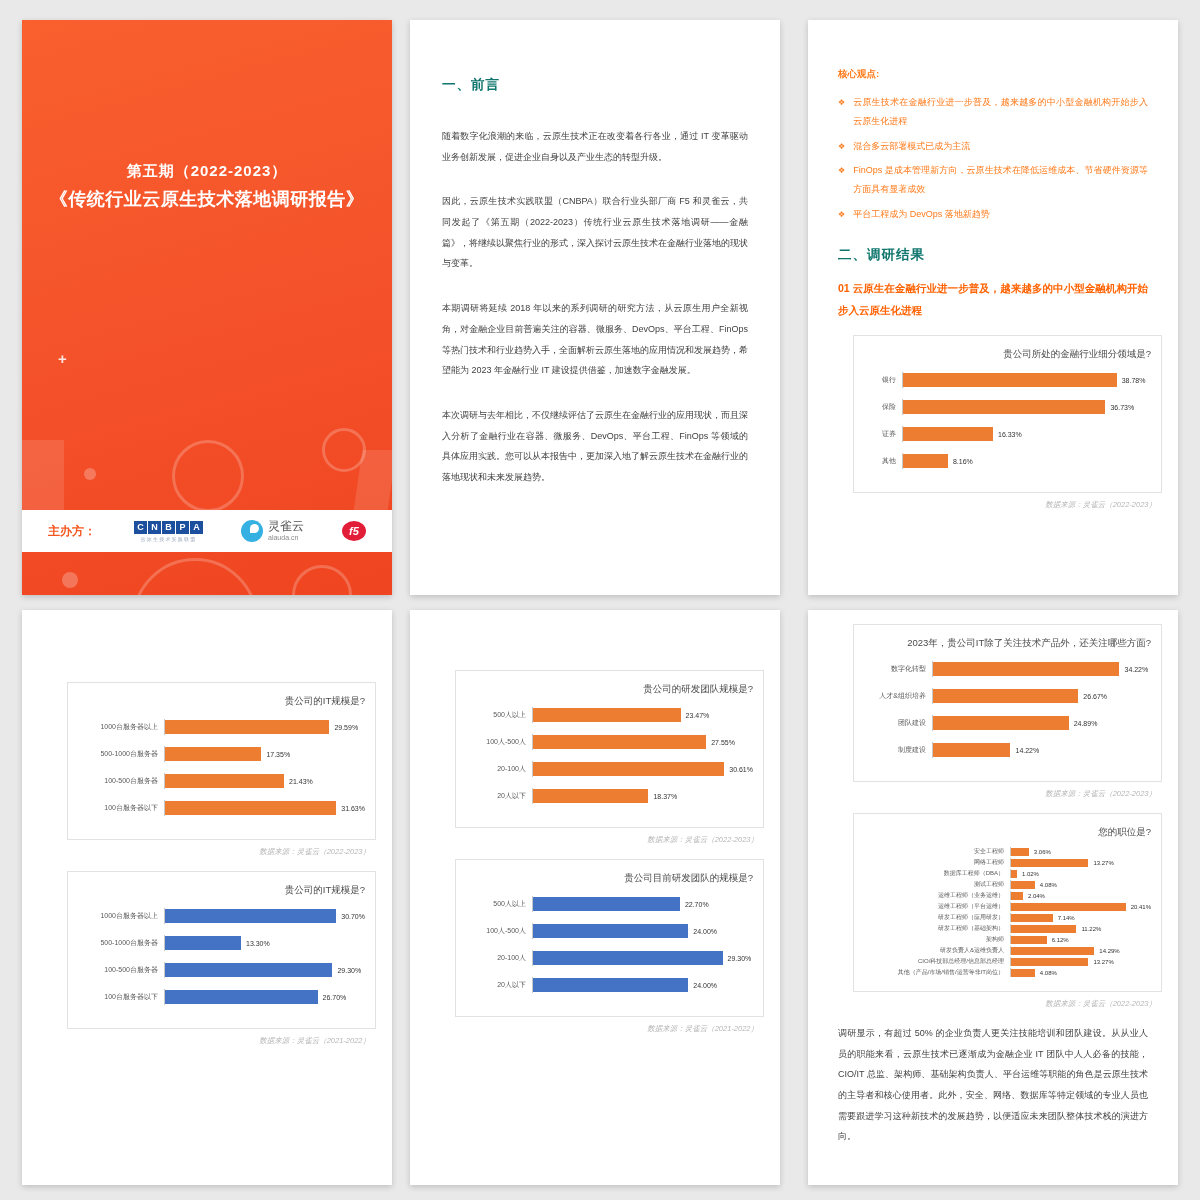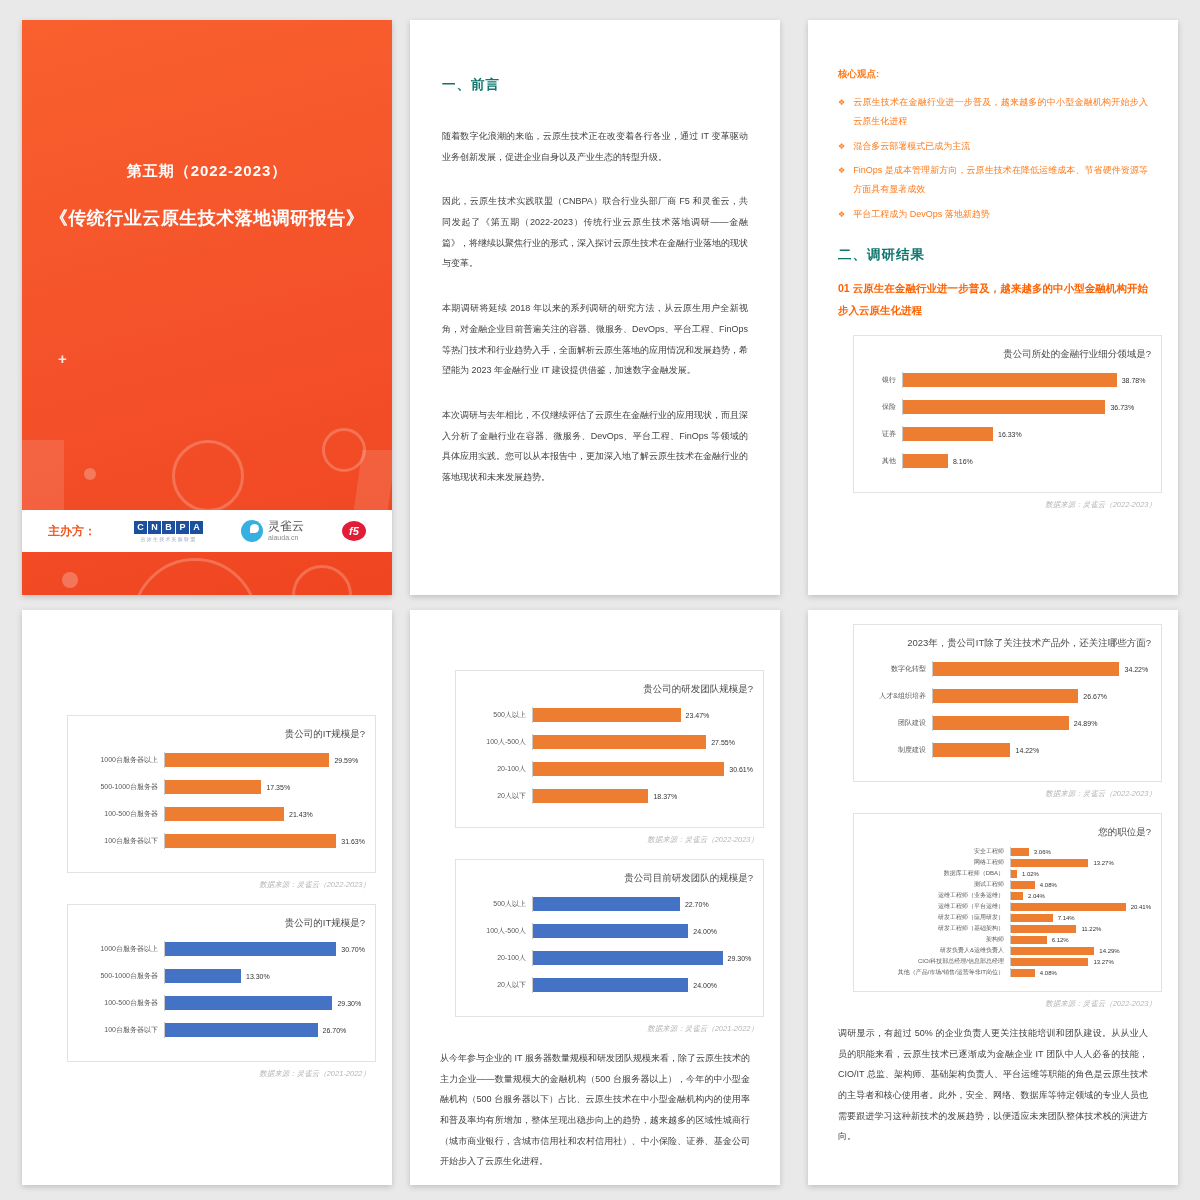--- a/index.html
+++ b/index.html
@@ -17,21 +17,21 @@
   #p2{left:410px;top:20px;}
   #p3{left:808px;top:20px;}
   #p4{left:22px;top:610px;}
   #p5{left:410px;top:610px;}
   #p6{left:808px;top:610px;}
 
   
   .cover{background:linear-gradient(165deg,#f9602e 0%,#f4512a 55%,#ef4520 100%);}
   .cover-title-block{position:absolute;top:142px;left:0;right:0;text-align:center;color:#fff;}
   .cover-line1{font-size:15px;font-weight:bold;letter-spacing:1px;}
-  .cover-line2{font-size:18px;font-weight:bold;margin-top:25px;letter-spacing:.5px;}
+  .cover-line2{font-size:18px;font-weight:bold;margin-top:6px;letter-spacing:.5px;}
   .cover-line3{margin-top:24px;color:#ffe24d;font-size:15px;font-weight:bold;font-style:italic;letter-spacing:4px;}
   .deco{position:absolute;pointer-events:none;}
   .ring{border:3px solid rgba(255,255,255,.22);border-radius:50%;}
   .dot{background:rgba(255,255,255,.25);border-radius:50%;}
   .blk{background:rgba(255,255,255,.12);}
   .star{color:rgba(255,255,255,.85);font-size:15px;font-weight:bold;}
   .cover-band{
     position:absolute;left:0;right:0;top:490px;height:42px;background:#fff;
     display:flex;align-items:center;justify-content:space-between;padding:0 26px;box-sizing:border-box;
   }
@@ -74,21 +74,21 @@
   .cbar{height:14px;}
   .cval{font-size:7px;color:#333;margin-left:5px;white-space:nowrap;}
   .dense .crow{margin:2px 0;}
   .dense .cbars{height:9px;}
   .dense .cbar{height:8px;}
   .dense .clabel{font-size:6px;}
   .dense .cval{font-size:6px;}
   .dense .chart-title{margin-bottom:8px;}
   .caption{text-align:right;font-size:7.5px;color:#b5b5b5;font-style:italic;margin:7px 22px 0 0;}
   .body-para{margin:14px 30px 0;font-size:9px;color:#3f3f3f;line-height:2.3;text-align:justify;}
-  #p4 .inner{padding-top:91px;}
+  #p4 .inner{padding-top:58px;}
   #p5 .inner{padding-top:46px;}
   #p6 .inner{}
 </style>
 </head>
 <body>
 
 <div class="page cover" id="p1">
   <div class="deco star" style="left:36px;top:330px;">+</div>
   <div class="deco ring" style="width:66px;height:66px;left:150px;top:420px;"></div>
   <div class="deco ring" style="width:38px;height:38px;right:26px;top:408px;"></div>
@@ -333,21 +333,20 @@
           <div class="crow">
             <div class="clabel" style="flex: 0 0 60px;">20人以下</div>
             <div class="cbars">
               <div class="cbar" style="width: 70.5882%; background: rgb(68, 114, 196);"></div>
               <span class="cval">24.00%</span>
             </div>
           </div>
         </div>
     </div>
     <div class="caption">数据来源：灵雀云（2021-2022）</div>
-    <div class="body-para">从今年参与企业的 IT 服务器数量规模和研发团队规模来看，除了云原生技术的主力企业——数量规模大的金融机构（500 台服务器以上），今年的中小型金融机构（500 台服务器以下）占比、云原生技术在中小型金融机构内的使用率和普及率均有所增加，整体呈现出稳步向上的趋势，越来越多的区域性城商行（城市商业银行，含城市信用社和农村信用社）、中小保险、证券、基金公司开始步入了云原生化进程。</div>
   </div>
 </div>
 
 <div class="page" id="p6">
   <div class="inner">
     <div class="chart-box">
       <div class="chart-title">2023年，贵公司IT除了关注技术产品外，还关注哪些方面?</div>
       <div class="plot">
           <div class="crow">
             <div class="clabel" style="flex: 0 0 62px;">数字化转型</div>

